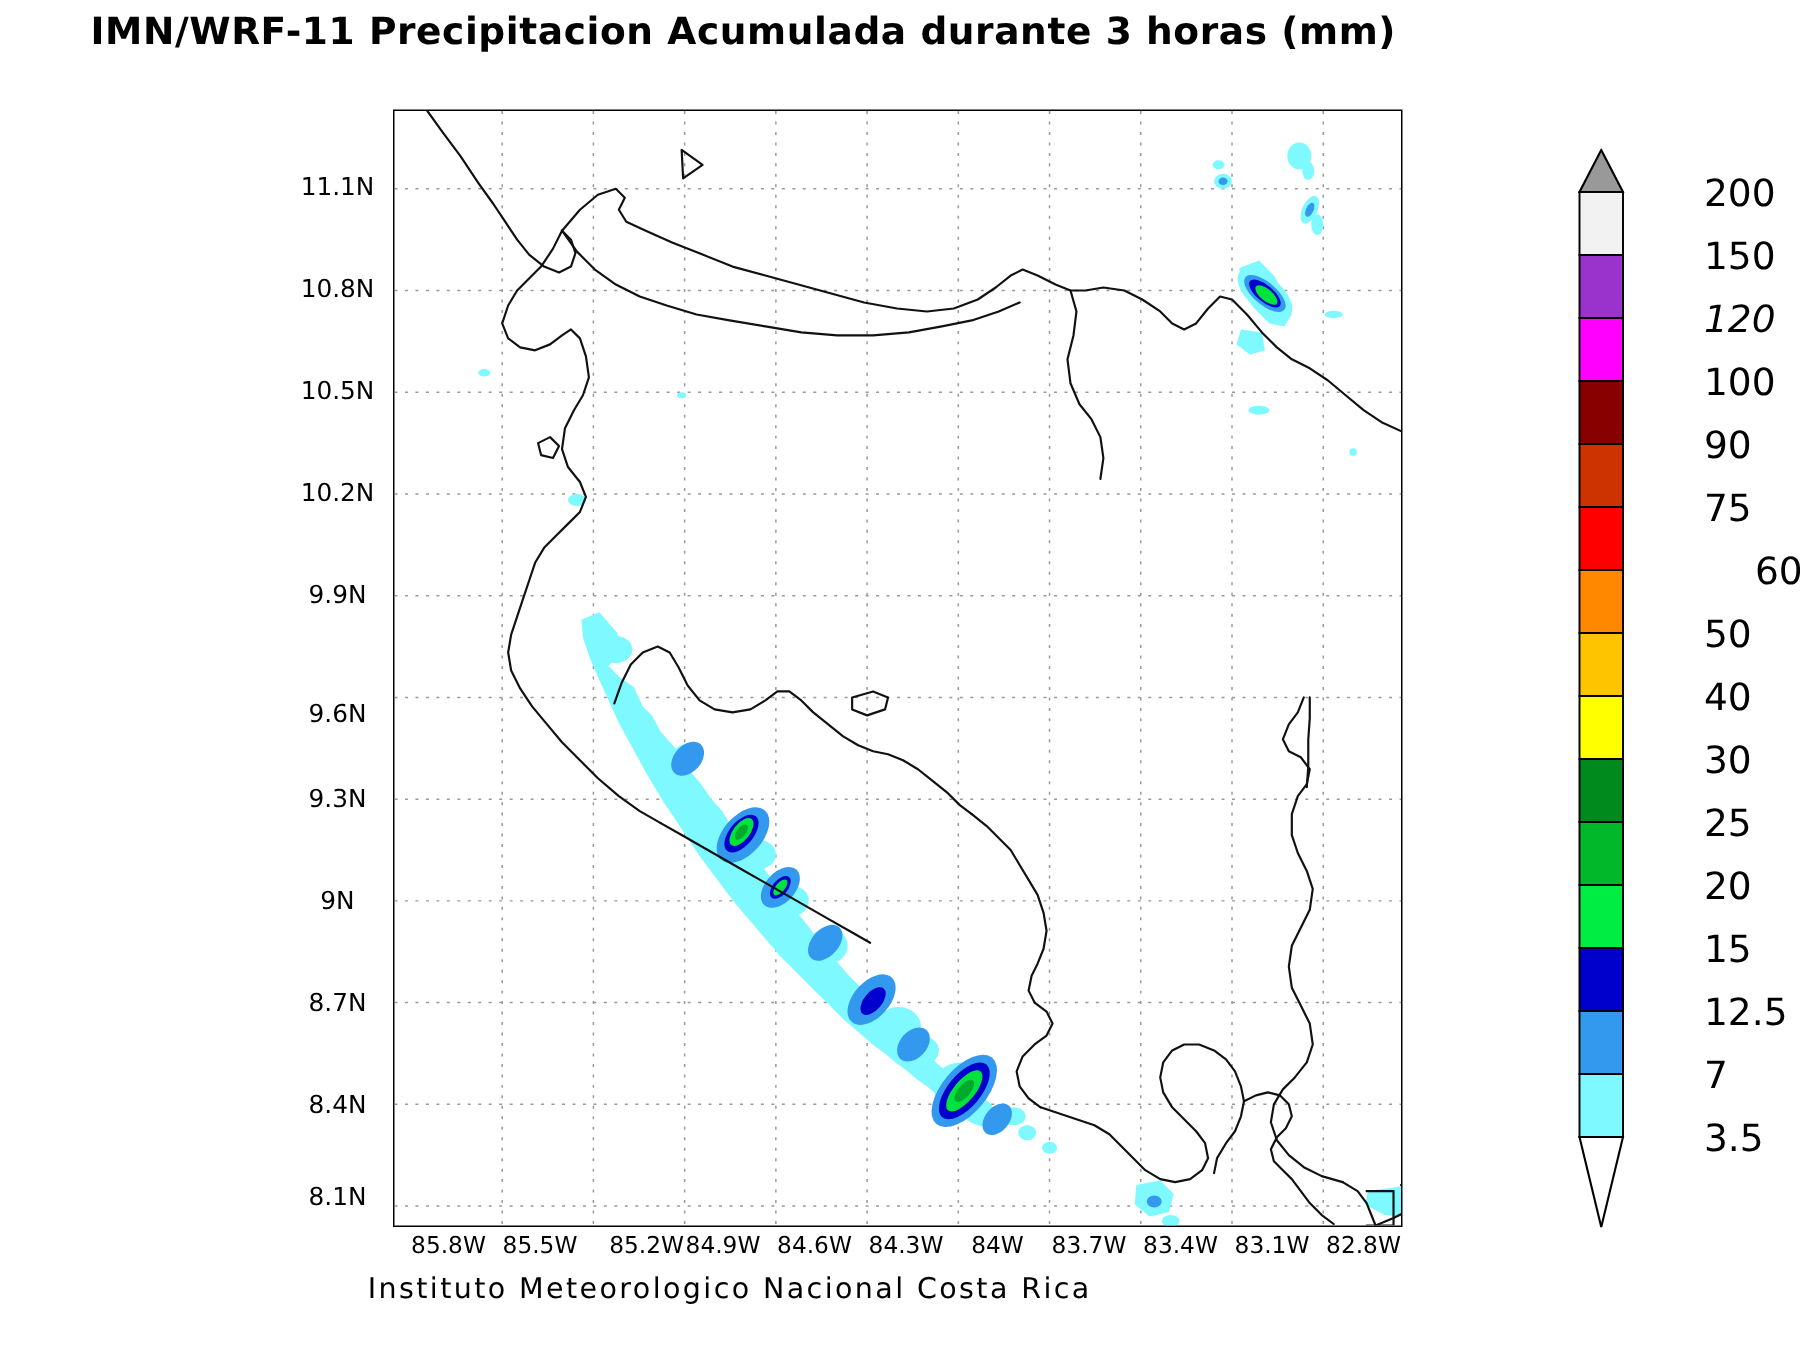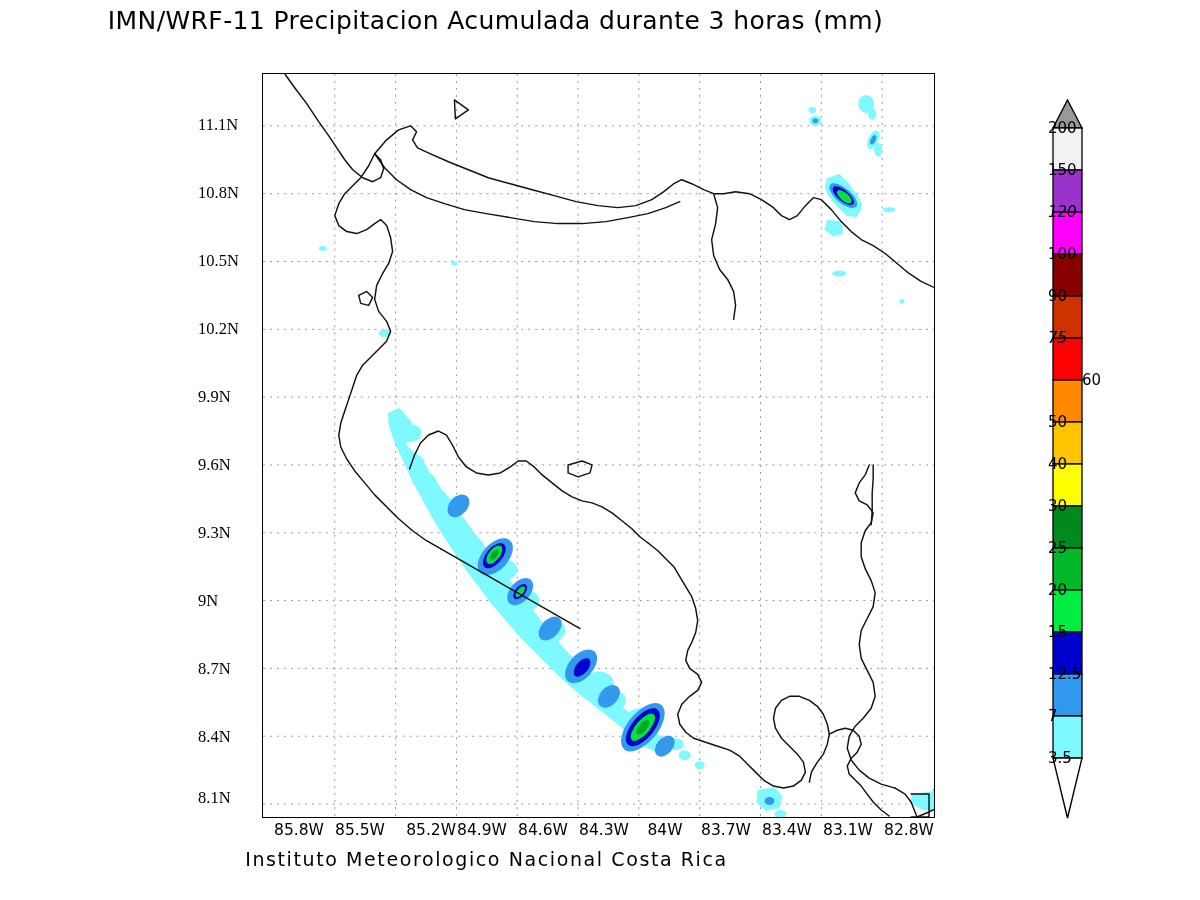--- a/index.html
+++ b/index.html
@@ -3,41 +3,41 @@
 <meta charset="utf-8">
 <title>IMN/WRF-11 Precipitacion Acumulada</title>
 <style>
   html,body{margin:0;padding:0;background:#ffffff;}
   body{width:1200px;height:900px;position:relative;overflow:hidden;
        font-family:"DejaVu Sans","Liberation Sans",sans-serif;color:#000;}
 
   #figure{position:absolute;left:0;top:0;width:1200px;height:900px;}
 
   
-  .title-block{position:absolute;left:0;top:6px;width:991px;text-align:center;}
+  .title-block{position:absolute;left:0;top:6px;width:991px;text-align:center;font-weight:bold;}
   .title-line{font-size:25px;letter-spacing:0.4px;line-height:30px;white-space:pre;}
 
   .footer{position:absolute;left:0;top:848px;width:973px;text-align:center;
           font-size:19px;letter-spacing:1.6px;white-space:pre;}
 
   
   #plot{position:absolute;left:262px;top:73px;width:673px;height:745px;
         border:1.6px solid #000;box-sizing:border-box;background:#fff;overflow:hidden;}
   #plot svg{display:block;width:100%;height:100%;}
 
   
-  .ytick{position:absolute;text-align:left;font-size:16.5px;line-height:16px;
-         white-space:nowrap;width:54px;font-family:Liberation Serif, serif;}
+  .ytick{position:absolute;text-align:center;font-size:16.5px;line-height:16px;
+         white-space:nowrap;width:54px;}
   .xtick{position:absolute;text-align:center;font-size:15.5px;line-height:16px;
          white-space:nowrap;width:70px;}
 
   
   #cbar{position:absolute;left:1052px;top:99px;width:31px;height:721px;}
   #cbar svg{display:block;}
-  .cbl{position:absolute;font-size:15px;line-height:19px;white-space:nowrap;left:1048px;}
+  .cbl{position:absolute;font-size:25px;line-height:19px;white-space:nowrap;left:1136px;}
 </style>
 </head>
 <body>
 
 <div id="figure">
 
   <div class="title-block">
     <div class="title-line">IMN/WRF-11 Precipitacion Acumulada durante 3 horas (mm)</div>
   </div>
 
@@ -240,21 +240,21 @@
         <path d="M96,222 L104,218 L110,224 L106,232 L98,230 Z"></path>
       </g>
     </svg>
   </div>
 
   <div class="ytick" style="left:198px; top:117px;">11.1N</div>
   <div class="ytick" style="left:198px; top:185px;">10.8N</div>
   <div class="ytick" style="left:198px; top:253px;">10.5N</div>
   <div class="ytick" style="left:198px; top:321px;">10.2N</div>
   <div class="ytick" style="left:198px; top:389px;">9.9N</div>
-  <div class="ytick" style="left:198px; top:457px;">9.6N</div>
+  <div class="ytick" style="left:198px; top:468px;">9.6N</div>
   <div class="ytick" style="left:198px; top:525px;">9.3N</div>
   <div class="ytick" style="left:198px; top:593px;">9N</div>
   <div class="ytick" style="left:198px; top:661px;">8.7N</div>
   <div class="ytick" style="left:198px; top:729px;">8.4N</div>
   <div class="ytick" style="left:198px; top:790px;">8.1N</div>
 
   <div class="xtick" style="left:264px; top:822px;">85.8W</div>
   <div class="xtick" style="left:325px; top:822px;">85.5W</div>
   <div class="xtick" style="left:386px; top:822px;text-align:right;">85.2W</div>
   <div class="xtick" style="left:447px; top:822px;">84.9W</div>
@@ -289,21 +289,21 @@
 
       <polygon points="1,659 30,659 15.5,719" fill="#FFFFFF" stroke="#000" stroke-width="1.4"></polygon>
     </svg>
   </div>
 
   <div class="cbl" style="top:119px;">200</div>
   <div class="cbl" style="top:161px;">150</div>
   <div class="cbl" style="top:203px;font-style:italic;">120</div>
   <div class="cbl" style="top:245px;">100</div>
   <div class="cbl" style="top:287px;">90</div>
-  <div class="cbl" style="top:329px;font-style:italic;">75</div>
+  <div class="cbl" style="top:329px;">75</div>
   <div class="cbl" style="top:371px;margin-left:34px;">60</div>
   <div class="cbl" style="top:413px;text-align:right;">50</div>
   <div class="cbl" style="top:455px;">40</div>
   <div class="cbl" style="top:497px;">30</div>
   <div class="cbl" style="top:539px;">25</div>
   <div class="cbl" style="top:581px;">20</div>
   <div class="cbl" style="top:623px;">15</div>
   <div class="cbl" style="top:665px;">12.5</div>
   <div class="cbl" style="top:707px;">7</div>
   <div class="cbl" style="top:749px;">3.5</div>

